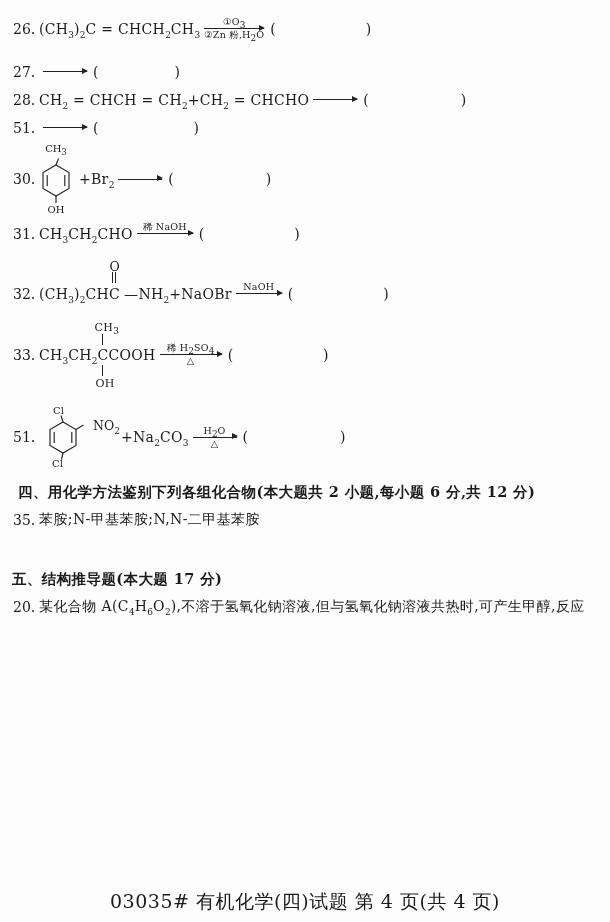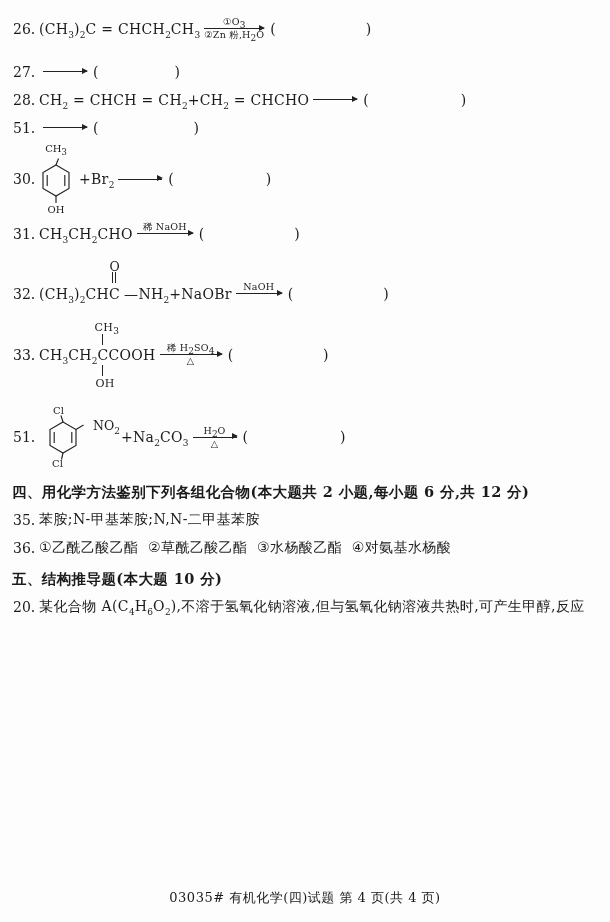--- a/index.html
+++ b/index.html
@@ -30,21 +30,21 @@
   .vbond{position:absolute;width:1.1px;height:11px;background:#222;}
   .dbl{position:absolute;display:flex;gap:2.2px;}
   .dbl i{display:block;width:1.2px;height:11px;background:#222;}
   
   .ringcol{display:inline-flex;flex-direction:column;align-items:center;flex-shrink:0;}
   .rlabel{font-size:10px;line-height:11px;letter-spacing:0;}
   .ringwrap{position:relative;width:82px;height:64px;flex-shrink:0;}
   .ringwrap .rlabel,.ringwrap svg,.ringwrap .no2{position:absolute;}
   .no2{font-size:12.5px;line-height:13px;}
   svg.ring{display:block;}
-  .footer{position:absolute;top:889px;left:0;width:100%;text-align:center;font-size:13px;letter-spacing:0.5px;}
+  .footer{position:absolute;top:889px;left:0;width:100%;text-align:center;font-size:19px;letter-spacing:0.5px;}
 </style>
 </head>
 <body>
 
 <div id="page">
 
   <div class="line" style="top:16px">
     <span class="qnum">26.</span>
     <span class="fml">(CH<sub>3</sub>)<sub>2</sub>C = CHCH<sub>2</sub>CH<sub>3</sub></span>
     <span class="rarrow">
@@ -205,36 +205,32 @@
       <span class="shaft" style="min-width:44px"></span>
       <span class="acond">△</span>
     </span>
     <span class="blank">
         <span>(</span>
         <span class="gap" style="width:92px"></span>
         <span>)</span>
       </span>
   </div>
 
-  <div class="line bold" style="top:483px;left:12px">
+  <div class="line bold" style="top:483px;left:18px">
     <span>四、用化学方法鉴别下列各组化合物(本大题共 2 小题,每小题 6 分,共 12 分)</span>
   </div>
 
   <div class="line" style="top:511px">
     <span class="qnum">35.</span>
     <span class="txt">苯胺;N-甲基苯胺;N,N-二甲基苯胺</span>
   </div>
 
-  <div class="line" style="top:539px">
-    <span class="qnum">36.</span>
-    <span class="txt pre">①乙酰乙酸乙酯  ②草酰乙酸乙酯  ③水杨酸乙酯  ④对氨基水杨酸</span>
-  </div>
 
   <div class="line bold" style="top:570px;left:12px">
-    <span>五、结构推导题(本大题 10 分)</span>
+    <span>五、结构推导题(本大题 17 分)</span>
   </div>
 
   <div class="line" style="top:598px">
     <span class="qnum">20.</span>
     <span class="txt">某化合物 A(C<sub>4</sub>H<sub>6</sub>O<sub>2</sub>),不溶于氢氧化钠溶液,但与氢氧化钠溶液共热时,可产生甲醇,反应</span>
   </div>
 
   <div class="footer">03035# 有机化学(四)试题 第 4 页(共 4 页)</div>
 
 </div>

